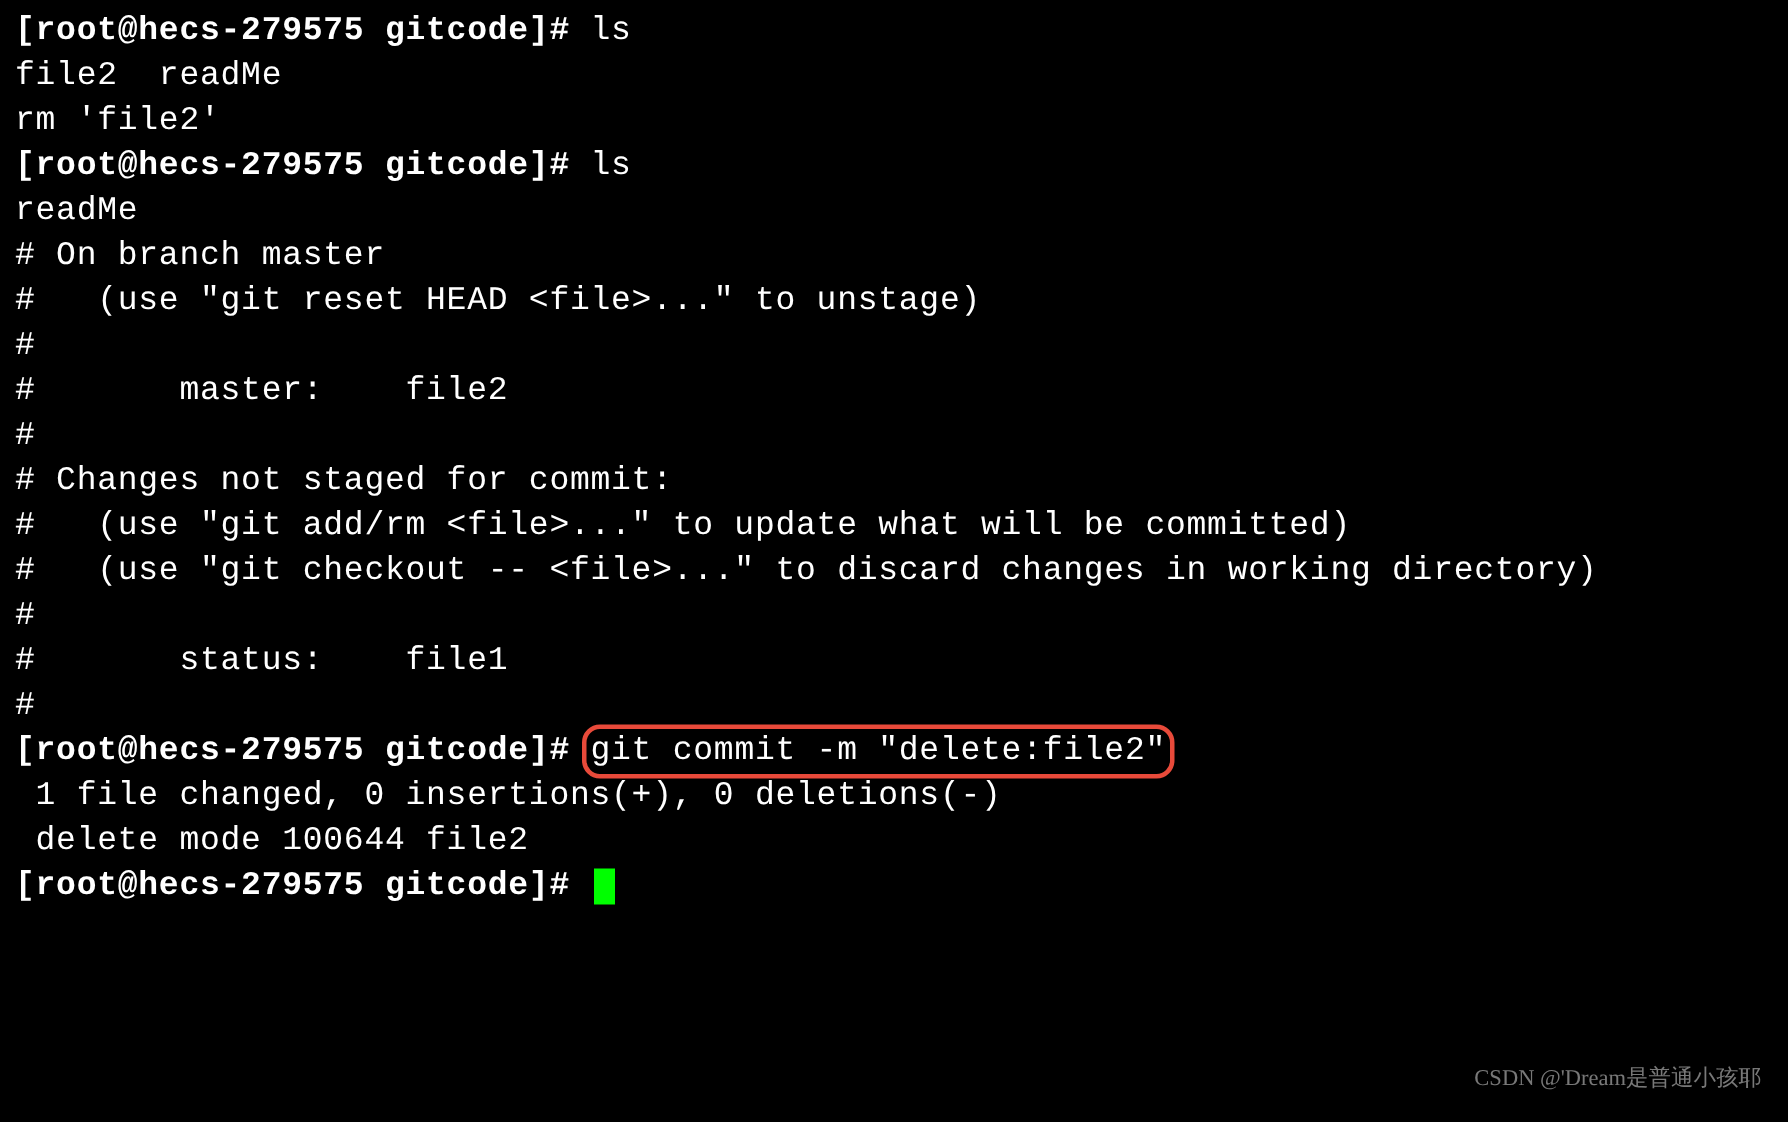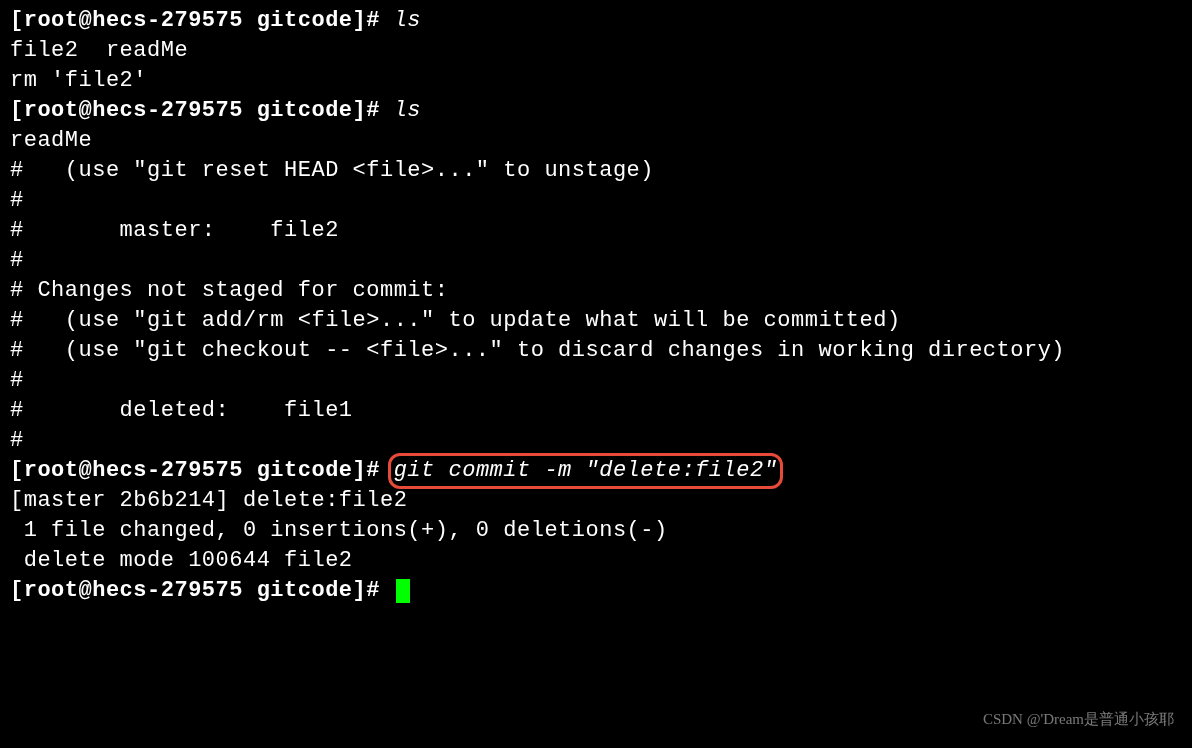--- a/index.html
+++ b/index.html
@@ -11,21 +11,21 @@
     color: #fff;
     padding: 6px 10px;
     width: 1192px;
     height: 748px;
     overflow: hidden;
     position: relative;
     letter-spacing: 0.5px;
   }
   .line { white-space: pre; }
   .prompt { display: inline; font-weight: bold; }
-  .cmd { display: inline; font-style: italic; }
+  .cmd { display: inline; }
   .hl {
     display: inline-block;
     position: relative;
   }
   .hl::before {
     content: "";
     position: absolute;
     inset: -3px -6px -3px -6px;
     border: 3px solid #e84a3a;
     border-radius: 12px;
@@ -51,30 +51,30 @@
 </style>
 </head>
 <body>
 
 <div id="terminal">
     <div class="line"><span class="prompt">[root@hecs-279575 gitcode]# </span><span class="cmd">ls</span></div>
     <div class="line"><span>file2  readMe</span></div>
     <div class="line"><span>rm 'file2'</span></div>
     <div class="line"><span class="prompt">[root@hecs-279575 gitcode]# </span><span class="cmd">ls</span></div>
     <div class="line"><span>readMe</span></div>
+    <div class="line"><span># On branch master</span></div>
     <div class="line"><span>#   (use "git reset HEAD &lt;file&gt;..." to unstage)</span></div>
     <div class="line"><span>#</span></div>
     <div class="line"><span>#       master:    file2</span></div>
     <div class="line"><span>#</span></div>
     <div class="line"><span># Changes not staged for commit:</span></div>
     <div class="line"><span>#   (use "git add/rm &lt;file&gt;..." to update what will be committed)</span></div>
     <div class="line"><span>#   (use "git checkout -- &lt;file&gt;..." to discard changes in working directory)</span></div>
     <div class="line"><span>#</span></div>
-    <div class="line"><span>#       deleted:    file1</span></div>
+    <div class="line"><span>#       status:    file1</span></div>
     <div class="line"><span>#</span></div>
     <div class="line"><span class="prompt">[root@hecs-279575 gitcode]# </span><span class="cmd hl">git commit -m "delete:file2"</span></div>
-    <div class="line"><span>[master 2b6b214] delete:file2</span></div>
     <div class="line"><span> 1 file changed, 0 insertions(+), 0 deletions(-)</span></div>
     <div class="line"><span> delete mode 100644 file2</span></div>
     <div class="line"><span class="prompt">[root@hecs-279575 gitcode]# </span><span class="cursor"></span></div>
   </div>
 
 <div class="watermark">CSDN @'Dream是普通小孩耶</div>
 
 </body></html>

